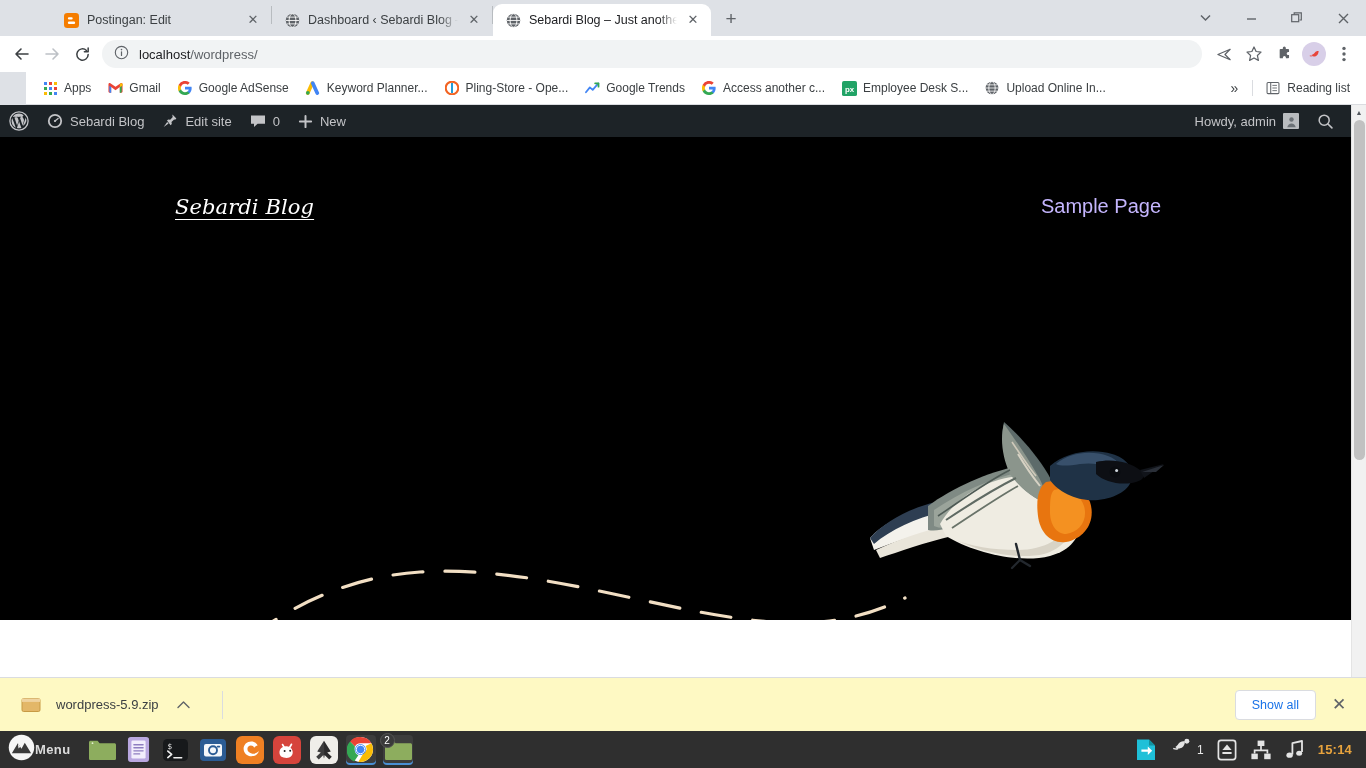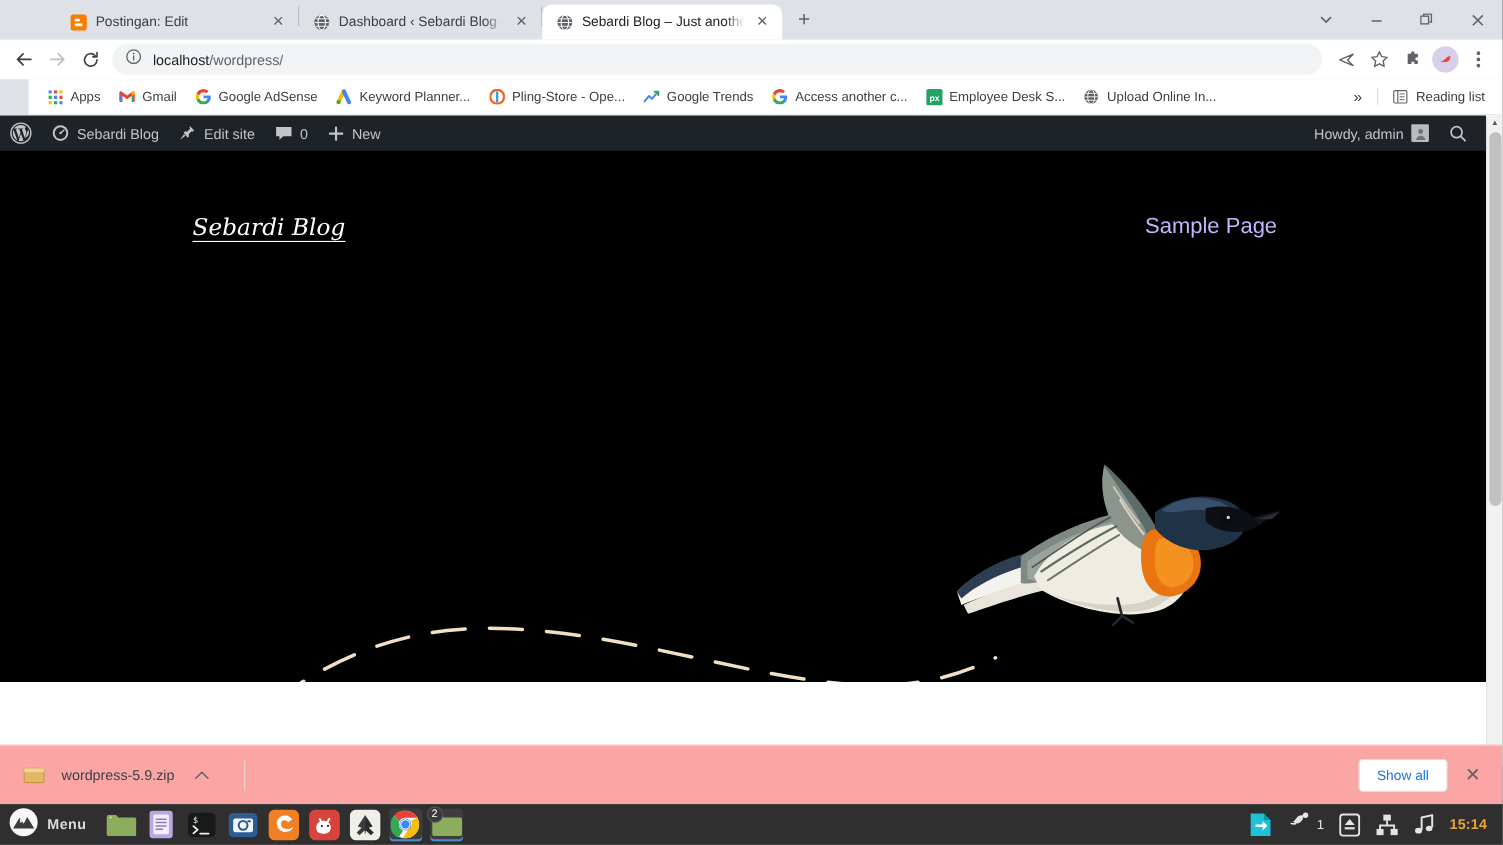--- a/index.html
+++ b/index.html
@@ -97,41 +97,41 @@
   .page-gap { position:absolute; left:0; top:515px; width:1351px; height:76px; background:#fff; }
 
   
   .vscroll { position:absolute; right:0; top:0; width:15px; height:591px; background:#f1f1f1; border-left:1px solid #e4e4e4; }
   .vscroll .arw { height:15px; display:flex; align-items:center; justify-content:center; font-size:7px; color:#50555b; }
   .vscroll .arw.bot { position:absolute; bottom:0; left:0; right:0; }
   .vscroll .thumb { position:absolute; top:15px; left:2px; width:11px; height:340px; background:#c1c1c1; border-radius:6px; }
 
   
   .dlshelf {
-    position:absolute; left:0; bottom:0; width:1366px; height:54px; background:#fca5a5;
+    position:absolute; left:0; bottom:0; width:1366px; height:54px; background:#fef9c3;
     border-top:1px solid #dadce0; display:flex; align-items:center; padding:8px 14px;
   }
   .dlitem { display:flex; align-items:center; gap:14px; padding:6px 14px 6px 6px; border-radius:4px; }
   .dl-fileicon { width:22px; height:22px; }
   .dl-name { font-size:13px; color:#3c4043; white-space:nowrap; }
   .dl-chev { font-size:12px; color:#5f6368; padding:0 4px; }
   .dl-sep { width:1px; height:28px; background:#dadce0; margin-left:14px; }
   .dl-right { margin-left:auto; display:flex; align-items:center; gap:10px; }
   .showall {
     border:1px solid #dadce0; border-radius:4px; padding:7px 16px;
     font-size:12.5px; color:#1a73e8; font-weight:normal; background:#fff;
   }
   .dl-close { width:26px; height:26px; display:flex; align-items:center; justify-content:center; color:#5f6368; font-size:17px; }
 
   
   #taskbar {
     position:absolute; left:0; top:731px; width:1366px; height:37px;
     background:#2f2f2f; display:flex; align-items:center; padding:0 4px;
   }
-  .menu-btn { display:flex; align-items:center; gap:8px; padding:0 10px 0 4px; }
+  .menu-btn { display:flex; align-items:center; gap:0; padding:0 10px 0 4px; }
   .menu-label { color:#dcdcdc; font-size:13px; font-weight:bold; letter-spacing:.4px; }
   .tb-apps { display:flex; align-items:center; gap:7px; margin-left:6px; }
   .tb-app { width:30px; height:30px; border-radius:4px; position:relative; display:flex; align-items:center; justify-content:center; }
   .tb-app.running { background:#3d3d3d; box-shadow: inset 0 -2px 0 #4a8fd4; }
   .tb-badge {
     position:absolute; top:-2px; left:-3px; min-width:15px; height:15px; border-radius:50%;
     background:#3a3a3a; color:#fff; font-size:10px; display:flex; align-items:center;
     justify-content:center; border:1px solid #555; padding:0 3px;
   }
   .tray { margin-left:auto; display:flex; align-items:center; gap:13px; padding-right:10px; }

